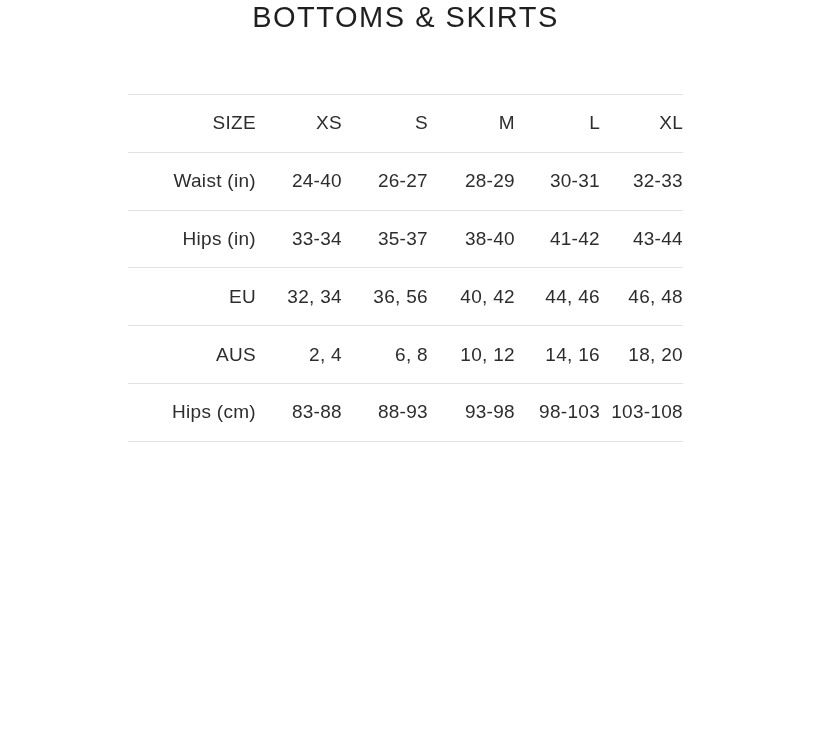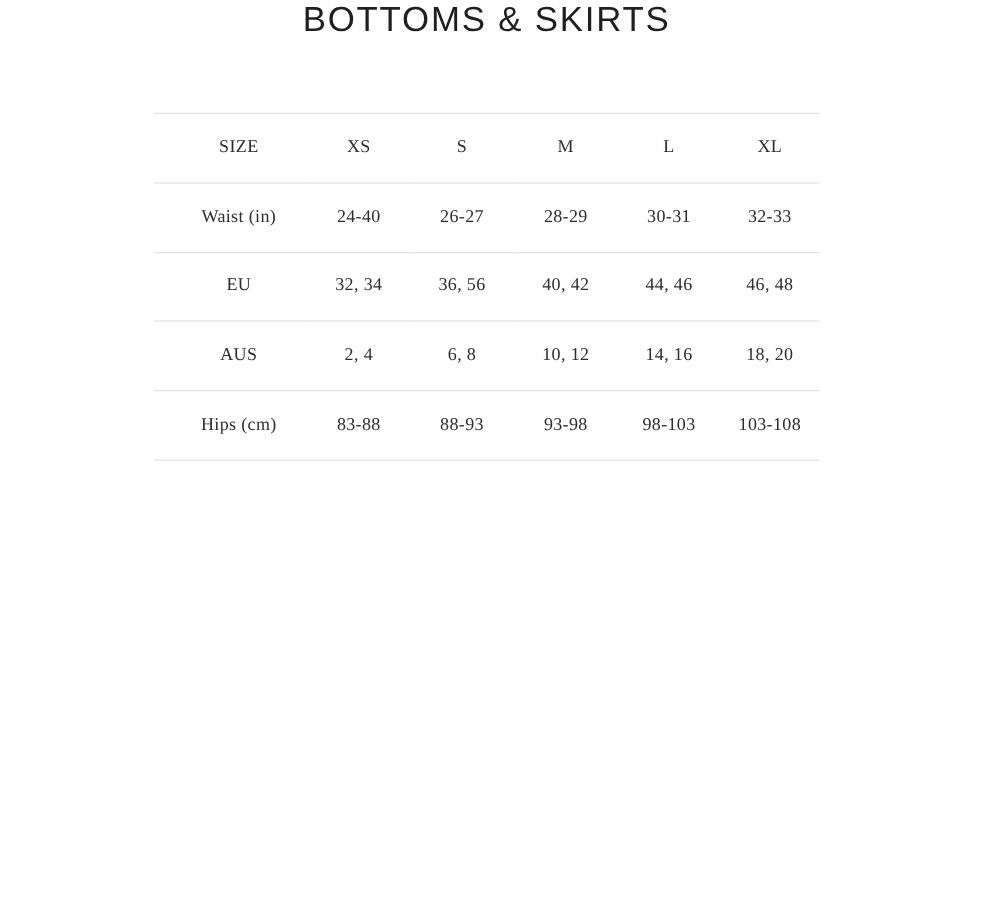--- a/index.html
+++ b/index.html
@@ -35,29 +35,28 @@
     border-collapse: collapse;
     table-layout: fixed;
     border-top: 1px solid var(--divider);
   }
   table.size-chart tr {
     border-bottom: 1px solid var(--divider);
   }
   table.size-chart th,
   table.size-chart td {
     height: 57.8px;
-    text-align: center;
+    text-align: right;
     vertical-align: middle;
-    font-size: 15px;
+    font-size: 19px;
     font-weight: 400;
     color: var(--text);
     letter-spacing: 0.3px;
     white-space: nowrap;
     overflow: visible;
-    font-family: Liberation Serif, serif;
   }
   table.size-chart th:first-child,
   table.size-chart td:first-child {
     padding-left: 14px;
   }
 </style>
 </head>
 <body>
 
 <div class="container">
@@ -85,20 +84,28 @@
     <tbody>
         <tr>
           <td>Waist (in)</td>
           <td>24-40</td>
           <td>26-27</td>
           <td>28-29</td>
           <td>30-31</td>
           <td>32-33</td>
         </tr>
         <tr>
+          <td>Hips (in)</td>
+          <td>33-34</td>
+          <td>35-37</td>
+          <td>38-40</td>
+          <td>41-42</td>
+          <td>43-44</td>
+        </tr>
+        <tr>
           <td>EU</td>
           <td>32, 34</td>
           <td>36, 56</td>
           <td>40, 42</td>
           <td>44, 46</td>
           <td>46, 48</td>
         </tr>
         <tr>
           <td>AUS</td>
           <td>2, 4</td>

